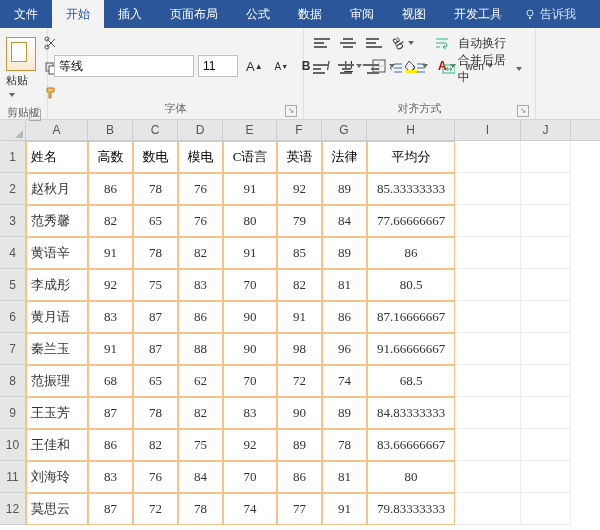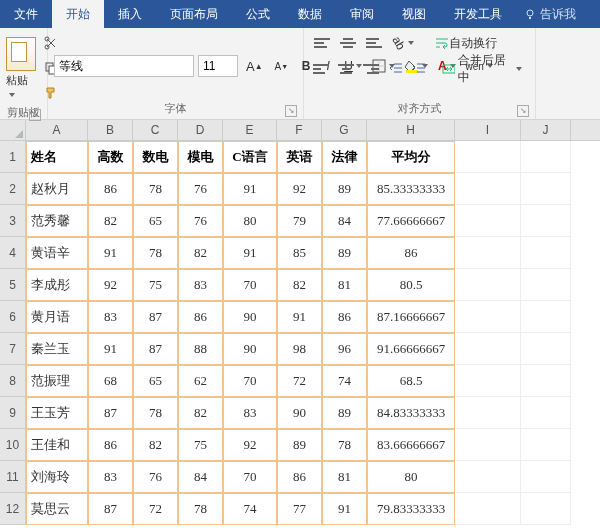--- a/index.html
+++ b/index.html
@@ -24,21 +24,21 @@
 .col-hdr{display:flex;background:#e6e6e6;border-bottom:1px solid #ccc}
 .corner{width:26px;border-right:1px solid #ccc;background:#e6e6e6;height:20px;position:relative}
 .corner::after{content:"";position:absolute;right:2px;bottom:2px;border-right:8px solid #b7b7b7;border-top:8px solid transparent}
 .ch{height:20px;border-right:1px solid #ccc;text-align:center;line-height:20px;color:#555;background:#e6e6e6}
 .ch.A{width:62px}.ch.B,.ch.C,.ch.D,.ch.F,.ch.G{width:45px}.ch.E{width:54px}.ch.H{width:88px}.ch.I{width:66px}.ch.J{width:50px}
 .rows{flex:1}
 .row{display:flex;height:32px}
 .rh{width:26px;background:#e6e6e6;border-right:1px solid #ccc;border-bottom:1px solid #ccc;text-align:center;line-height:32px;color:#555}
 .cell{border-right:1px solid #eee;border-bottom:1px solid #eee;display:flex;align-items:center;justify-content:center;padding:0 4px;font-size:13px;font-family:SimSun,serif;overflow:hidden;white-space:nowrap}
 .cell.A{width:62px;justify-content:flex-start}.cell.B,.cell.C,.cell.D,.cell.F,.cell.G{width:45px}.cell.E{width:54px}.cell.H{width:88px}.cell.I{width:66px}.cell.J{width:50px}
-.row.hdr .cell{font-weight:bold;color:#000;background:#fff}
+.row.hdr .cell{font-weight:normal;color:#000;background:#fff}
 .bordered .cell.A,.bordered .cell.B,.bordered .cell.C,.bordered .cell.D,.bordered .cell.E,.bordered .cell.F,.bordered .cell.G,.bordered .cell.H{border:1px solid #f5c28c}
 .bordered .cell.A{justify-content:flex-start}
 .align-ico{display:inline-block;width:16px;height:14px}
 .align-ico span{display:block;height:2px;background:#666;margin:2px 0}
 </style>
 </head>
 <body>
 
 <div class="ribbon-tabs">
   <div class="ribbon-tab">文件</div>
@@ -168,21 +168,21 @@
           </div>
         <div class="btn">
             <span style="transform:rotate(60deg);display:inline-block">ab</span>
             <span class="dd"></span>
           </div>
         <div style="width:6px"></div>
         <div class="btn" style="width:auto;padding:0 6px">
             <svg width="14" height="14">
               <path d="M1 3h12M1 7h9a2 2 0 010 4H8l2-2m-2 2l2 2M1 11h4" stroke="#2b7" fill="none"></path>
             </svg>
-            <span style="margin-left:0">自动换行</span>
+            <span style="margin-left:9px">自动换行</span>
           </div>
       </div>
       <div style="display:flex;gap:2px;align-items:center">
         <div class="btn">
             <div class="align-ico">
               <span style="width:16px"></span>
               <span style="width:8px"></span>
               <span style="width:12px"></span>
             </div>
           </div>

